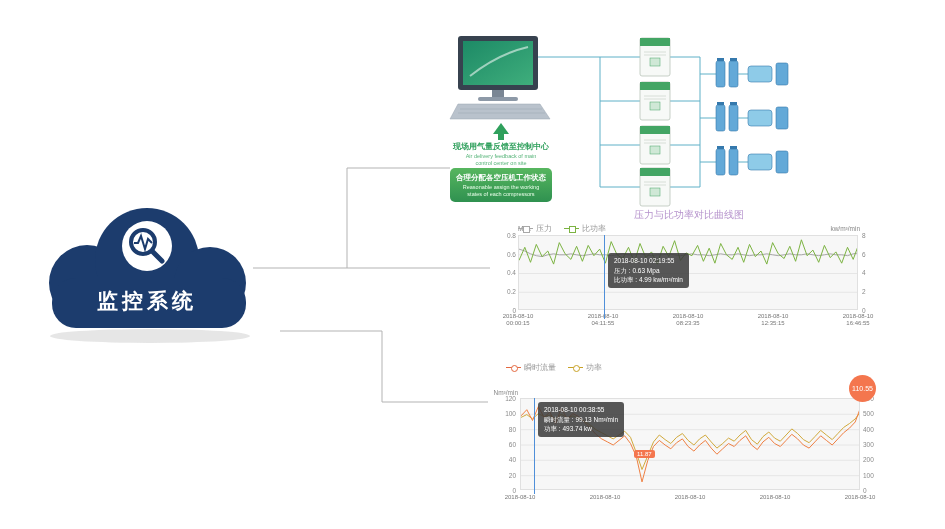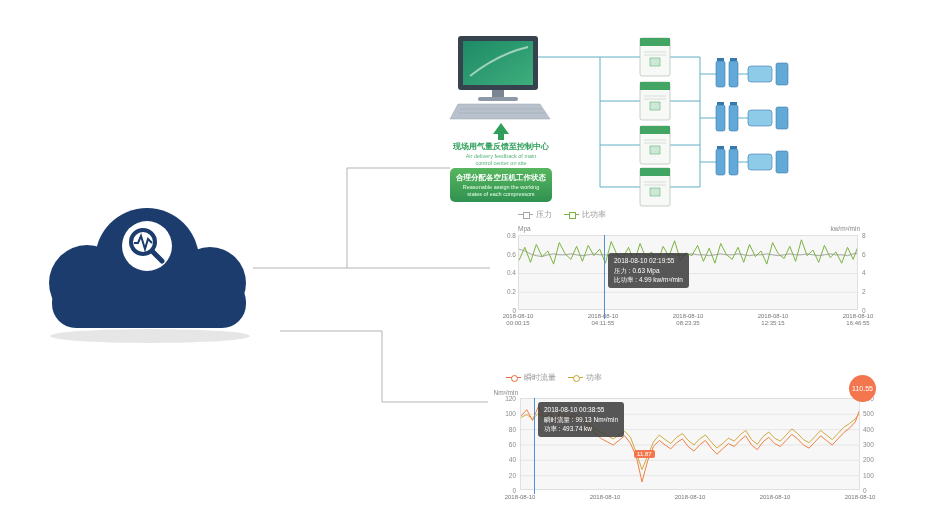--- a/index.html
+++ b/index.html
@@ -60,20 +60,21 @@
       <circle cx="178" cy="95" r="36" fill="#1c3c6d"></circle>
       <rect x="20" y="90" width="194" height="50" rx="24" fill="#1c3c6d"></rect>
     </g>
     <g>
       <circle cx="115" cy="58" r="25" fill="#ffffff"></circle>
       <circle cx="111" cy="54" r="12" fill="#ffffff" stroke="#1c3c6d" stroke-width="4"></circle>
       <polyline points="102,55 106,55 109,48 113,61 116,51 120,55" fill="none" stroke="#1c3c6d" stroke-width="2"></polyline>
       <line x1="121" y1="64" x2="130" y2="73" stroke="#1c3c6d" stroke-width="5" stroke-linecap="round"></line>
     </g>
   </svg>
+  <div class="abs cloud-label">监控系统</div>
 
   <svg id="diagram" class="abs" width="492" height="196">
     <defs>
       <linearGradient id="scr" x1="0" y1="0" x2="1" y2="1">
         <stop offset="0" stop-color="#1d8a66"></stop>
           <stop offset="1" stop-color="#3fae7c"></stop>
       </linearGradient>
       <linearGradient id="grnbox" x1="0" y1="0" x2="0" y2="1">
         <stop offset="0" stop-color="#57b65f"></stop>
           <stop offset="1" stop-color="#2f9150"></stop>
@@ -176,30 +177,31 @@
         <rect x="14" y="-3" width="7" height="3" fill="#3579ad"></rect>
       <rect x="0" y="0" width="9" height="26" rx="2" fill="#63a9d8" stroke="#3579ad" stroke-width="0.6"></rect>
       <rect x="13" y="0" width="9" height="26" rx="2" fill="#63a9d8" stroke="#3579ad" stroke-width="0.6"></rect>
       <line x1="22" y1="13" x2="32" y2="13" stroke="#5fb0c7"></line>
       <rect x="32" y="5" width="24" height="16" rx="3" fill="#8ecbe8" stroke="#3579ad" stroke-width="0.6"></rect>
       <rect x="60" y="2" width="12" height="22" rx="2" fill="#63a9d8" stroke="#3579ad" stroke-width="0.6"></rect>
     </g>
   </svg>
 
   <div id="chart1" class="chart">
-    <div class="legend" style="left:30px; top:4px;">
+    <div class="legend" style="left:30px; top:18px;">
       <span class="legend-item" style="--c: #a8a8a8;">
         <span class="legend-mark"></span>
         <span>压力</span>
       </span>
       <span class="legend-item" style="--c: #7cb342;">
         <span class="legend-mark"></span>
         <span>比功率</span>
       </span>
     </div>
+    <div class="chart-title" style="top: 3px; --c: #b592cc;">压力与比功率对比曲线图</div>
     <div class="unit" style="left:30px; top:20px;">Mpa</div>
     <div class="unit" style="left:312px; top:20px; width:60px; text-align:right;">kw/m³/min</div>
 
     <svg class="plot" style="left:30px; top:30px;" width="340" height="75">
       <line class="grid" x1="0" y1="18.75" x2="340" y2="18.75"></line>
       <line class="grid" x1="0" y1="37.5" x2="340" y2="37.5"></line>
       <line class="grid" x1="0" y1="56.25" x2="340" y2="56.25"></line>
       <polyline points="0.0,13.1 5.8,15.0 11.5,17.8 17.3,19.7 23.1,20.6 28.8,18.8 34.6,17.8 40.3,18.8 46.1,18.8 51.9,17.8 57.6,18.8 63.4,19.7 69.2,18.8 74.9,17.8 80.7,18.8 86.4,18.8 92.2,19.7 98.0,18.8 103.7,17.8 109.5,18.8 115.3,18.8 121.0,17.8 126.8,18.8 132.5,19.7 138.3,18.8 144.1,18.8 149.8,17.8 155.6,18.8 161.4,19.7 167.1,18.8 172.9,17.8 178.6,18.8 184.4,18.8 190.2,19.7 195.9,18.8 201.7,17.8 207.5,18.8 213.2,18.8 219.0,17.8 224.7,18.8 230.5,19.7 236.3,18.8 242.0,18.8 247.8,17.8 253.6,18.8 259.3,19.7 265.1,18.8 270.8,17.8 276.6,18.8 282.4,18.8 288.1,17.8 293.9,18.8 299.7,19.7 305.4,18.8 311.2,17.8 316.9,18.8 322.7,18.8 328.5,19.7 334.2,17.8 340.0,16.9" stroke="#a8a8a8"></polyline>
       <polyline points="0.0,24.4 5.8,11.3 11.5,26.3 17.3,8.4 23.1,20.6 28.8,15.0 34.6,28.1 40.3,6.6 46.1,17.8 51.9,23.4 57.6,10.3 63.4,25.3 69.2,9.4 74.9,19.7 80.7,13.1 86.4,27.2 92.2,5.6 98.0,18.8 103.7,22.5 109.5,11.3 115.3,26.3 121.0,7.5 126.8,21.6 132.5,15.9 138.3,28.1 144.1,10.3 149.8,20.6 155.6,4.7 161.4,24.4 167.1,16.9 172.9,19.7 178.6,9.4 184.4,25.3 190.2,12.2 195.9,27.2 201.7,7.5 207.5,18.8 213.2,23.4 219.0,11.3 224.7,26.3 230.5,8.4 236.3,20.6 242.0,15.0 247.8,28.1 253.6,6.6 259.3,17.8 265.1,22.5 270.8,10.3 276.6,25.3 282.4,3.8 288.1,19.7 293.9,14.1 299.7,26.3 305.4,9.4 311.2,21.6 316.9,15.9 322.7,27.2 328.5,11.3 334.2,23.4 340.0,7.5" stroke="#7cb342"></polyline>
     </svg>
@@ -239,21 +241,21 @@
 
     <div class="vline" style="left:116px; top:30px; height:84px;"></div>
     <div class="tooltip" style="left:120px; top:48px;">
       <div>2018-08-10 02:19:55</div>
       <div>压力 : 0.63 Mpa</div>
       <div>比功率 : 4.99 kw/m³/min</div>
     </div>
   </div>
 
   <div id="chart2" class="chart">
-    <div class="legend" style="left:18px; top:14px;">
+    <div class="legend" style="left:18px; top:4px;">
       <span class="legend-item" style="--c: #e4683f;">
         <span class="legend-mark round"></span>
         <span>瞬时流量</span>
       </span>
       <span class="legend-item" style="--c: #c9a227;">
         <span class="legend-mark round"></span>
         <span>功率</span>
       </span>
     </div>
     <div class="unit" style="left:0px; top:31px; width:30px; text-align:right;">Nm³/min</div>

